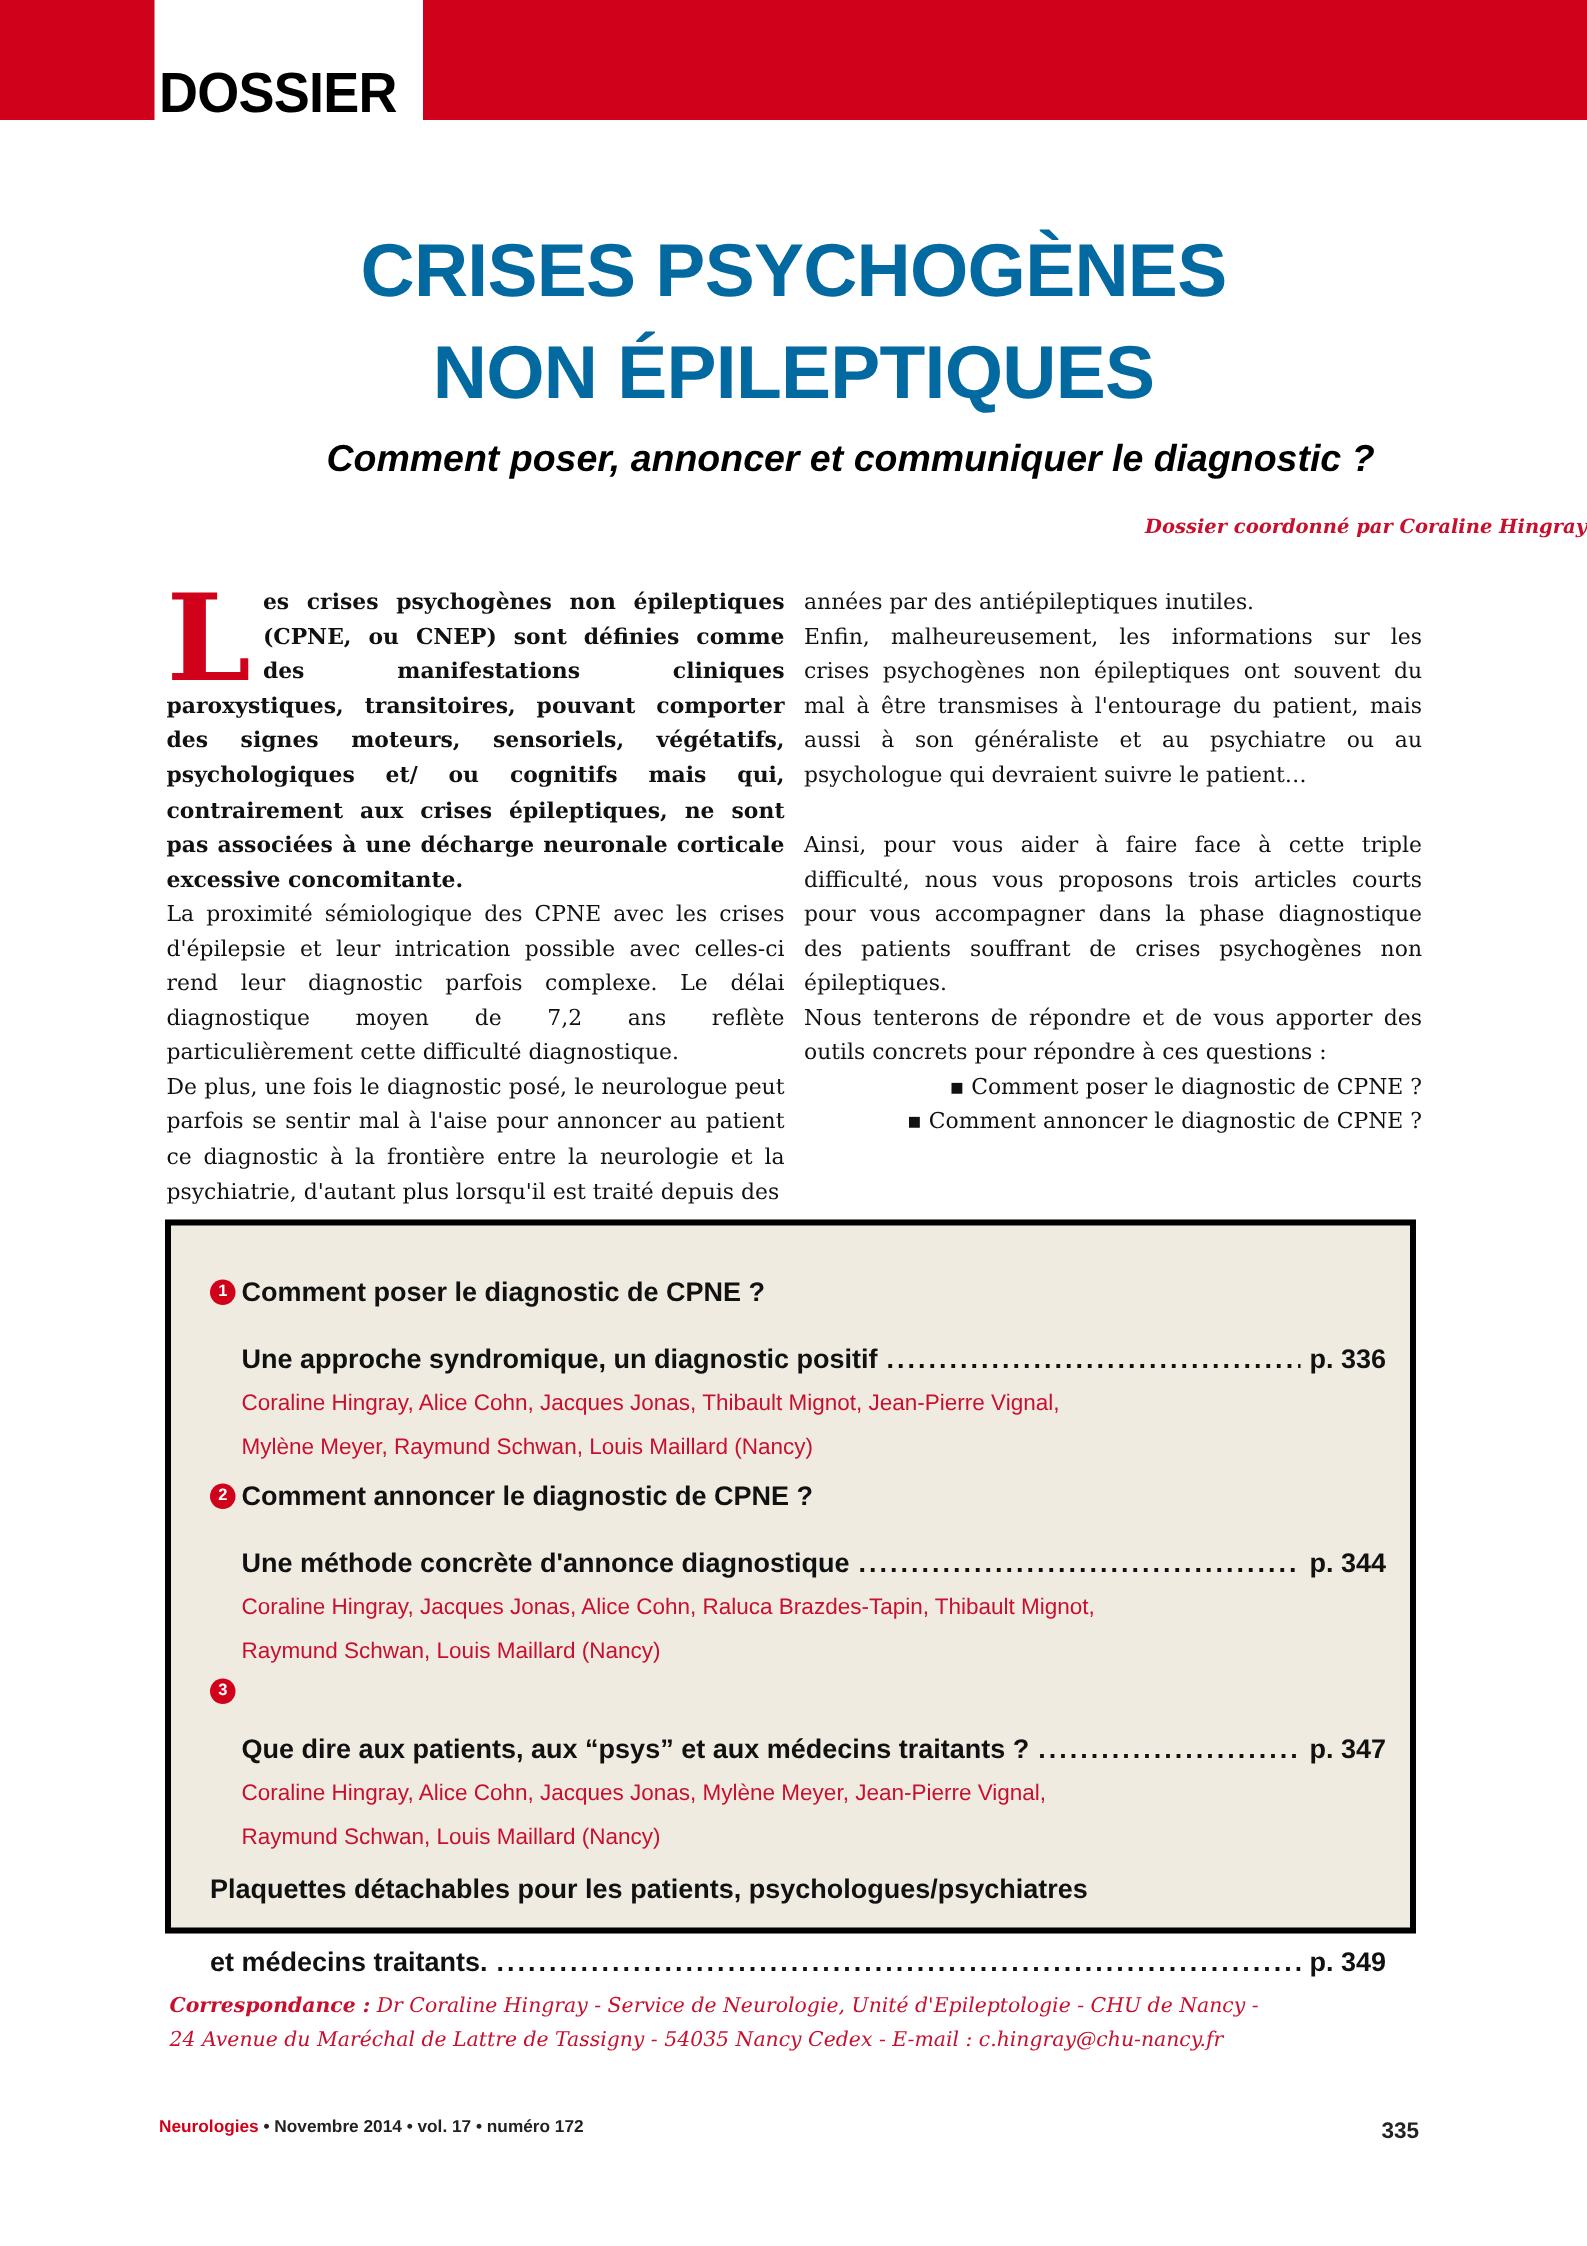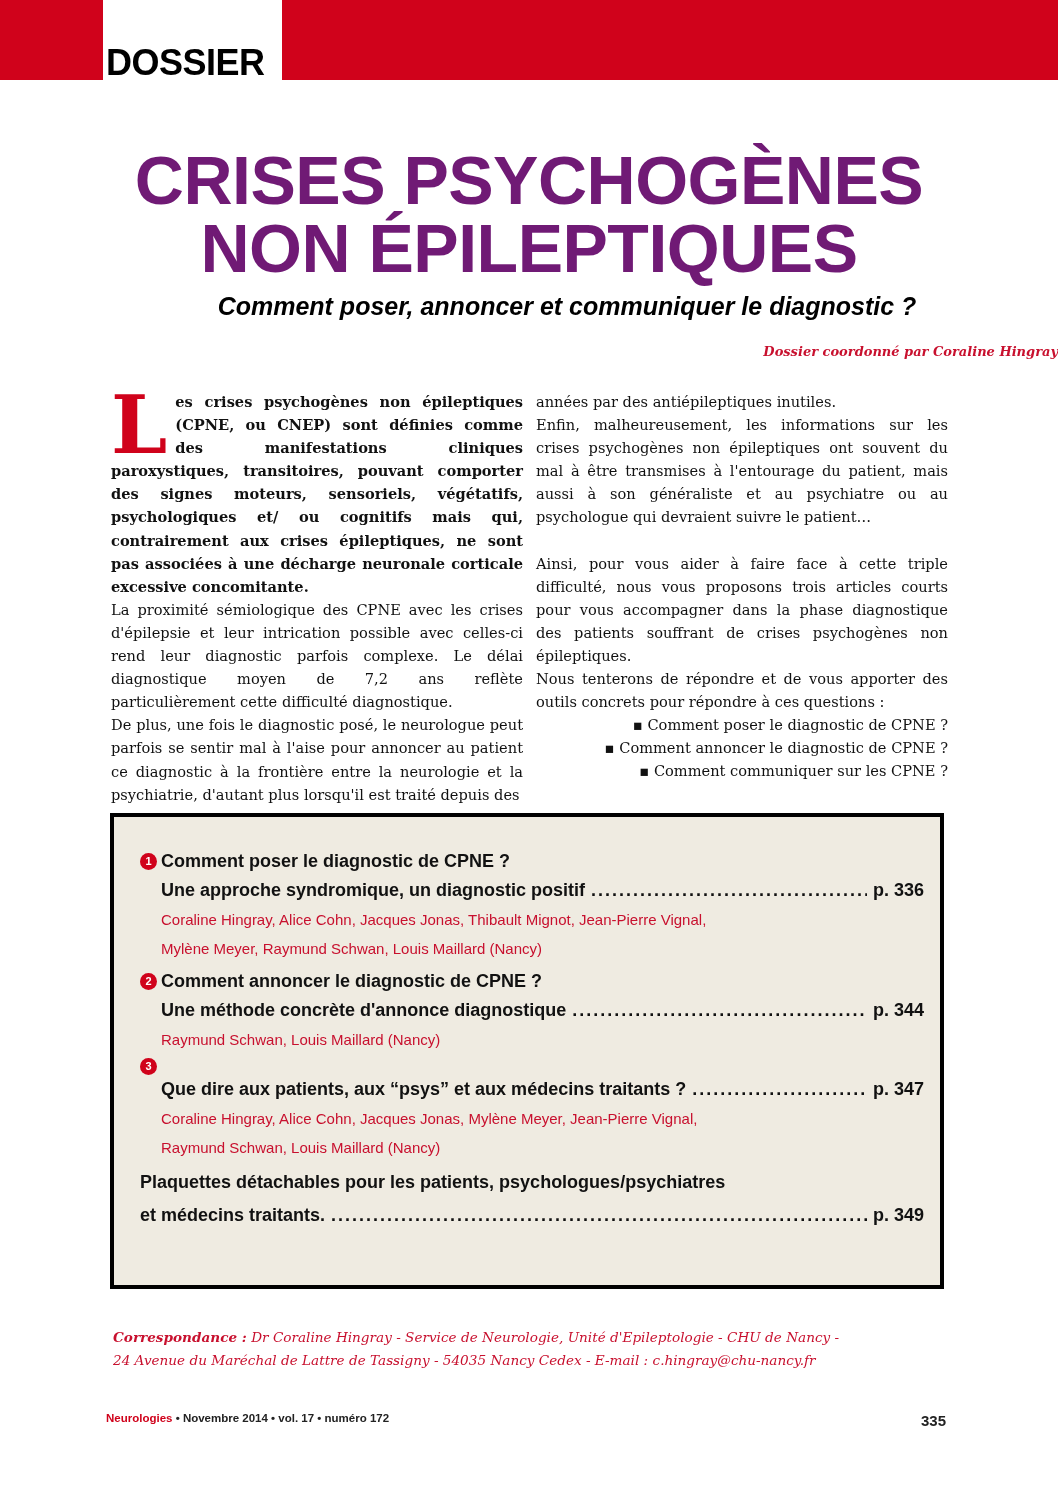--- a/index.html
+++ b/index.html
@@ -9,22 +9,22 @@
   }
   .bar-left { position: absolute; left: 0; top: 0; width: 103px; height: 80px; background: #d0021b; }
   .bar-right { position: absolute; left: 282px; top: 0; width: 776px; height: 80px; background: #d0021b; }
   .dossier {
     position: absolute; left: 106px; top: 44px; font-family: "Liberation Sans", sans-serif;
     font-weight: bold; font-size: 36px; letter-spacing: -0.5px; line-height: 1; color: #000;
     transform: scaleY(1.05);
   }
   .title {
     position: absolute; left: 0; width: 1058px; text-align: center;
-    font-family: "Liberation Sans", sans-serif; font-weight: bold; color: #701a75;
-    font-size: 68px; line-height: 68px; top: 146px; letter-spacing: -0.5px;
+    font-family: "Liberation Sans", sans-serif; font-weight: bold; color: #0369a1;
+    font-size: 50px; line-height: 68px; top: 146px; letter-spacing: -0.5px;
   }
   .subtitle {
     position: absolute; left: 0; width: 1058px; text-align: center; top: 292px;
     font-family: "Liberation Sans", sans-serif; font-weight: bold; font-style: italic;
     font-size: 25px; color: #000; margin-left: 38px;
   }
   .coord {
     position: absolute; left: 0; width: 1058px; text-align: right; top: 344px;
     font-family: "DejaVu Serif", serif; font-weight: bold; font-style: italic; font-size: 13px; color: #c8102e;
   }
@@ -44,21 +44,21 @@
     border: 4px solid #000; background: #efebe1;
   }
   .toc { position: absolute; left: 26px; top: 30px; width: 784px; font-family: "Liberation Sans", sans-serif; }
   .toc-item { margin-bottom: 4px; }
   .toc-q { font-weight: bold; font-size: 18px; line-height: 29px; display: flex; align-items: center; color: #111; }
   .num {
     display: inline-flex; width: 17px; height: 17px; border-radius: 50%; background: #d0021b; color: #fff;
     font-size: 11px; font-weight: bold; align-items: center; justify-content: center; margin-right: 4px;
   }
   .toc-line { display: flex; align-items: baseline; font-weight: bold; font-size: 18px; line-height: 29px; padding-left: 21px; }
-  .toc-line .txt { white-space: nowrap; }
+  .toc-line .txt { white-space: nowrap; margin-top: 16px; }
   .dots { flex: 1; overflow: hidden; white-space: nowrap; margin: 0 6px; letter-spacing: 2px; }
   .dots::after { content: "......................................................................................................................................................"; }
   .page { white-space: nowrap; }
   .authors { color: #c8102e; font-size: 15px; line-height: 29px; padding-left: 21px; }
   .plaq { font-weight: bold; font-size: 18px; line-height: 33px; margin-top: 2px; }
   .plaq .toc-line { padding-left: 0; line-height: 33px; }
   .corr {
     position: absolute; left: 113px; top: 1326px; font-family: "DejaVu Serif", serif; font-style: italic;
     font-size: 13.6px; line-height: 23px; color: #c8102e;
   }
@@ -93,21 +93,20 @@
 </div>
 
 <div class="col col-right">
   <p>années par des antiépileptiques inutiles.</p>
   <p>Enfin, malheureusement, les informations sur les crises psychogènes non épileptiques ont souvent du mal à être transmises à l'entourage du patient, mais aussi à son généraliste et au psychiatre ou au psychologue qui devraient suivre le patient…</p>
   <div class="spacer"></div>
   <p>Ainsi, pour vous aider à faire face à cette triple difficulté, nous vous proposons trois articles courts pour vous accompagner dans la phase diagnostique des patients souffrant de crises psychogènes non épileptiques.</p>
   <p>Nous tenterons de répondre et de vous apporter des outils concrets pour répondre à ces questions :</p>
   <span class="bullet">▪ Comment poser le diagnostic de CPNE ?</span>
   <span class="bullet">▪ Comment annoncer le diagnostic de CPNE ?</span>
-  <span class="bullet">▪ Comment communiquer sur les CPNE ?</span>
 </div>
 
 <div class="box">
   <div class="toc">
     <div class="toc-item">
       <div class="toc-q">
           <span class="num">1</span>
           <span>Comment poser le diagnostic de CPNE ?</span>
         </div>
       <div class="toc-line">
@@ -124,20 +123,21 @@
       <div class="toc-q">
           <span class="num">2</span>
           <span>Comment annoncer le diagnostic de CPNE ?</span>
         </div>
       <div class="toc-line">
           <span class="txt">Une méthode concrète d'annonce diagnostique</span>
           <span class="dots"></span>
           <span class="page">p. 344</span>
         </div>
       <div class="authors">
+        <div>Coraline Hingray, Jacques Jonas, Alice Cohn, Raluca Brazdes-Tapin, Thibault Mignot,</div>
         <div>Raymund Schwan, Louis Maillard (Nancy)</div>
       </div>
     </div>
     <div class="toc-item">
       <div class="toc-q">
           <span class="num">3</span>
         </div>
       <div class="toc-line">
           <span class="txt">Que dire aux patients, aux “psys” et aux médecins traitants ?</span>
           <span class="dots"></span>

